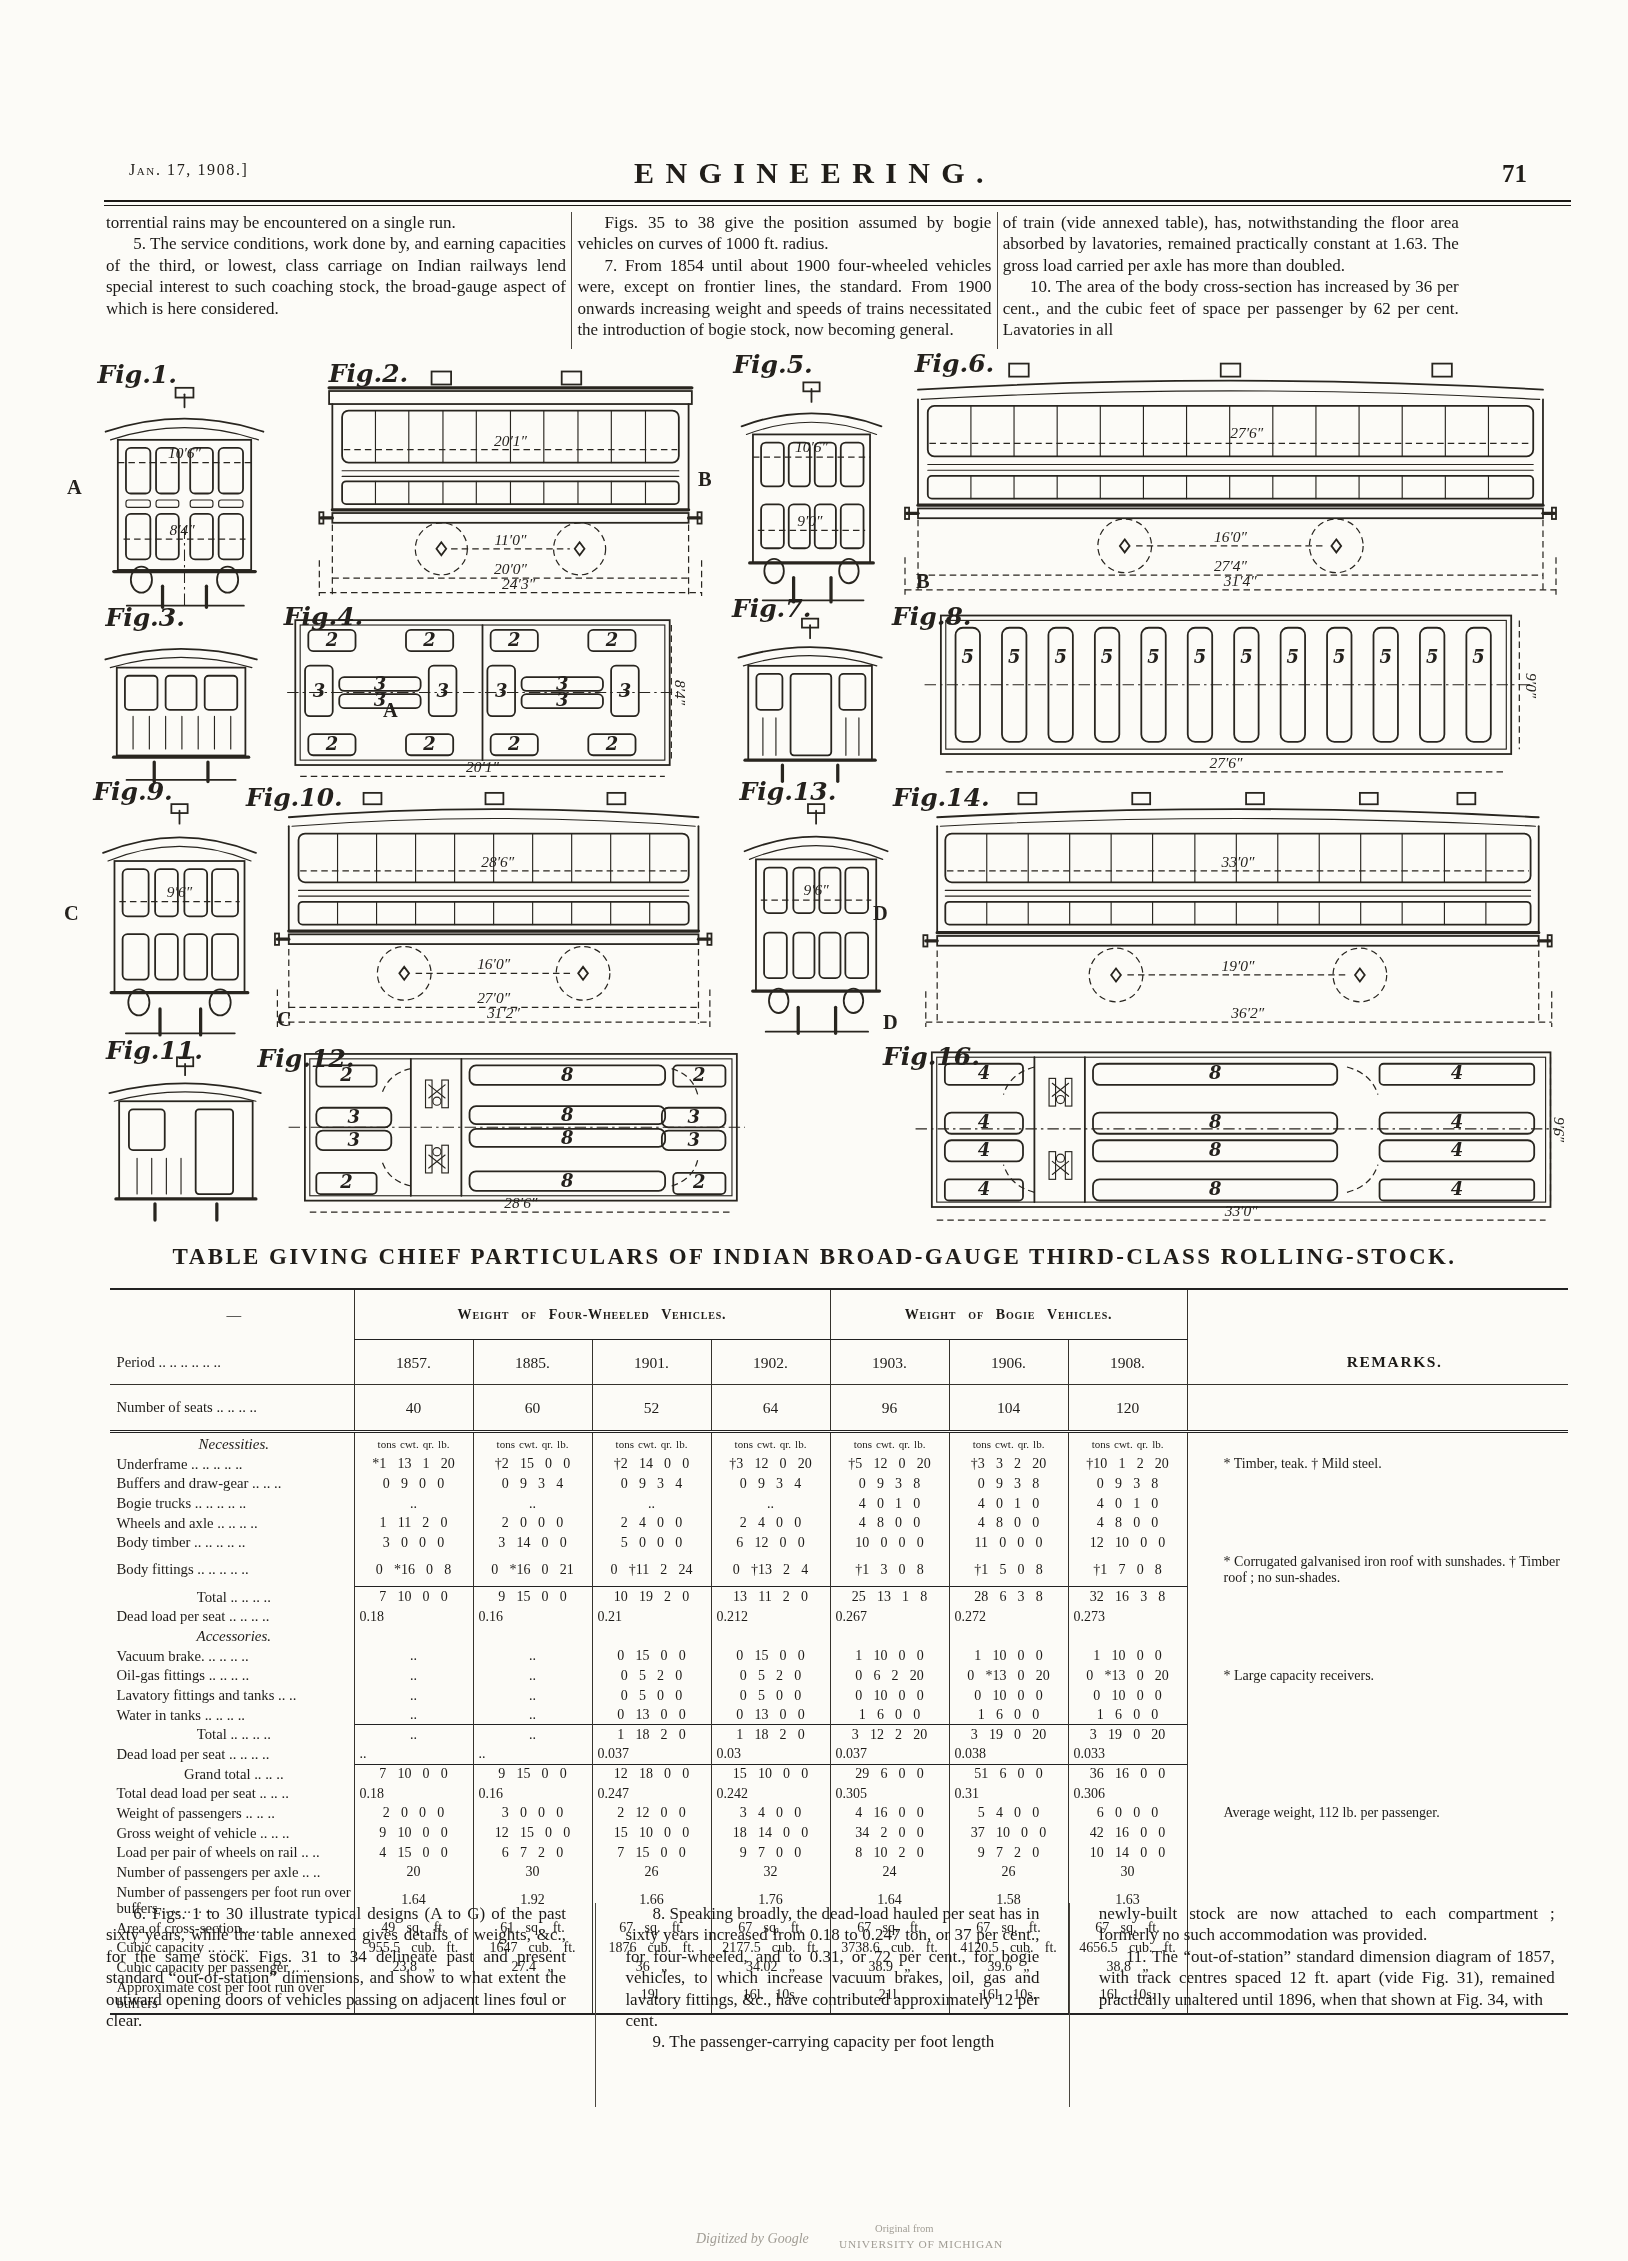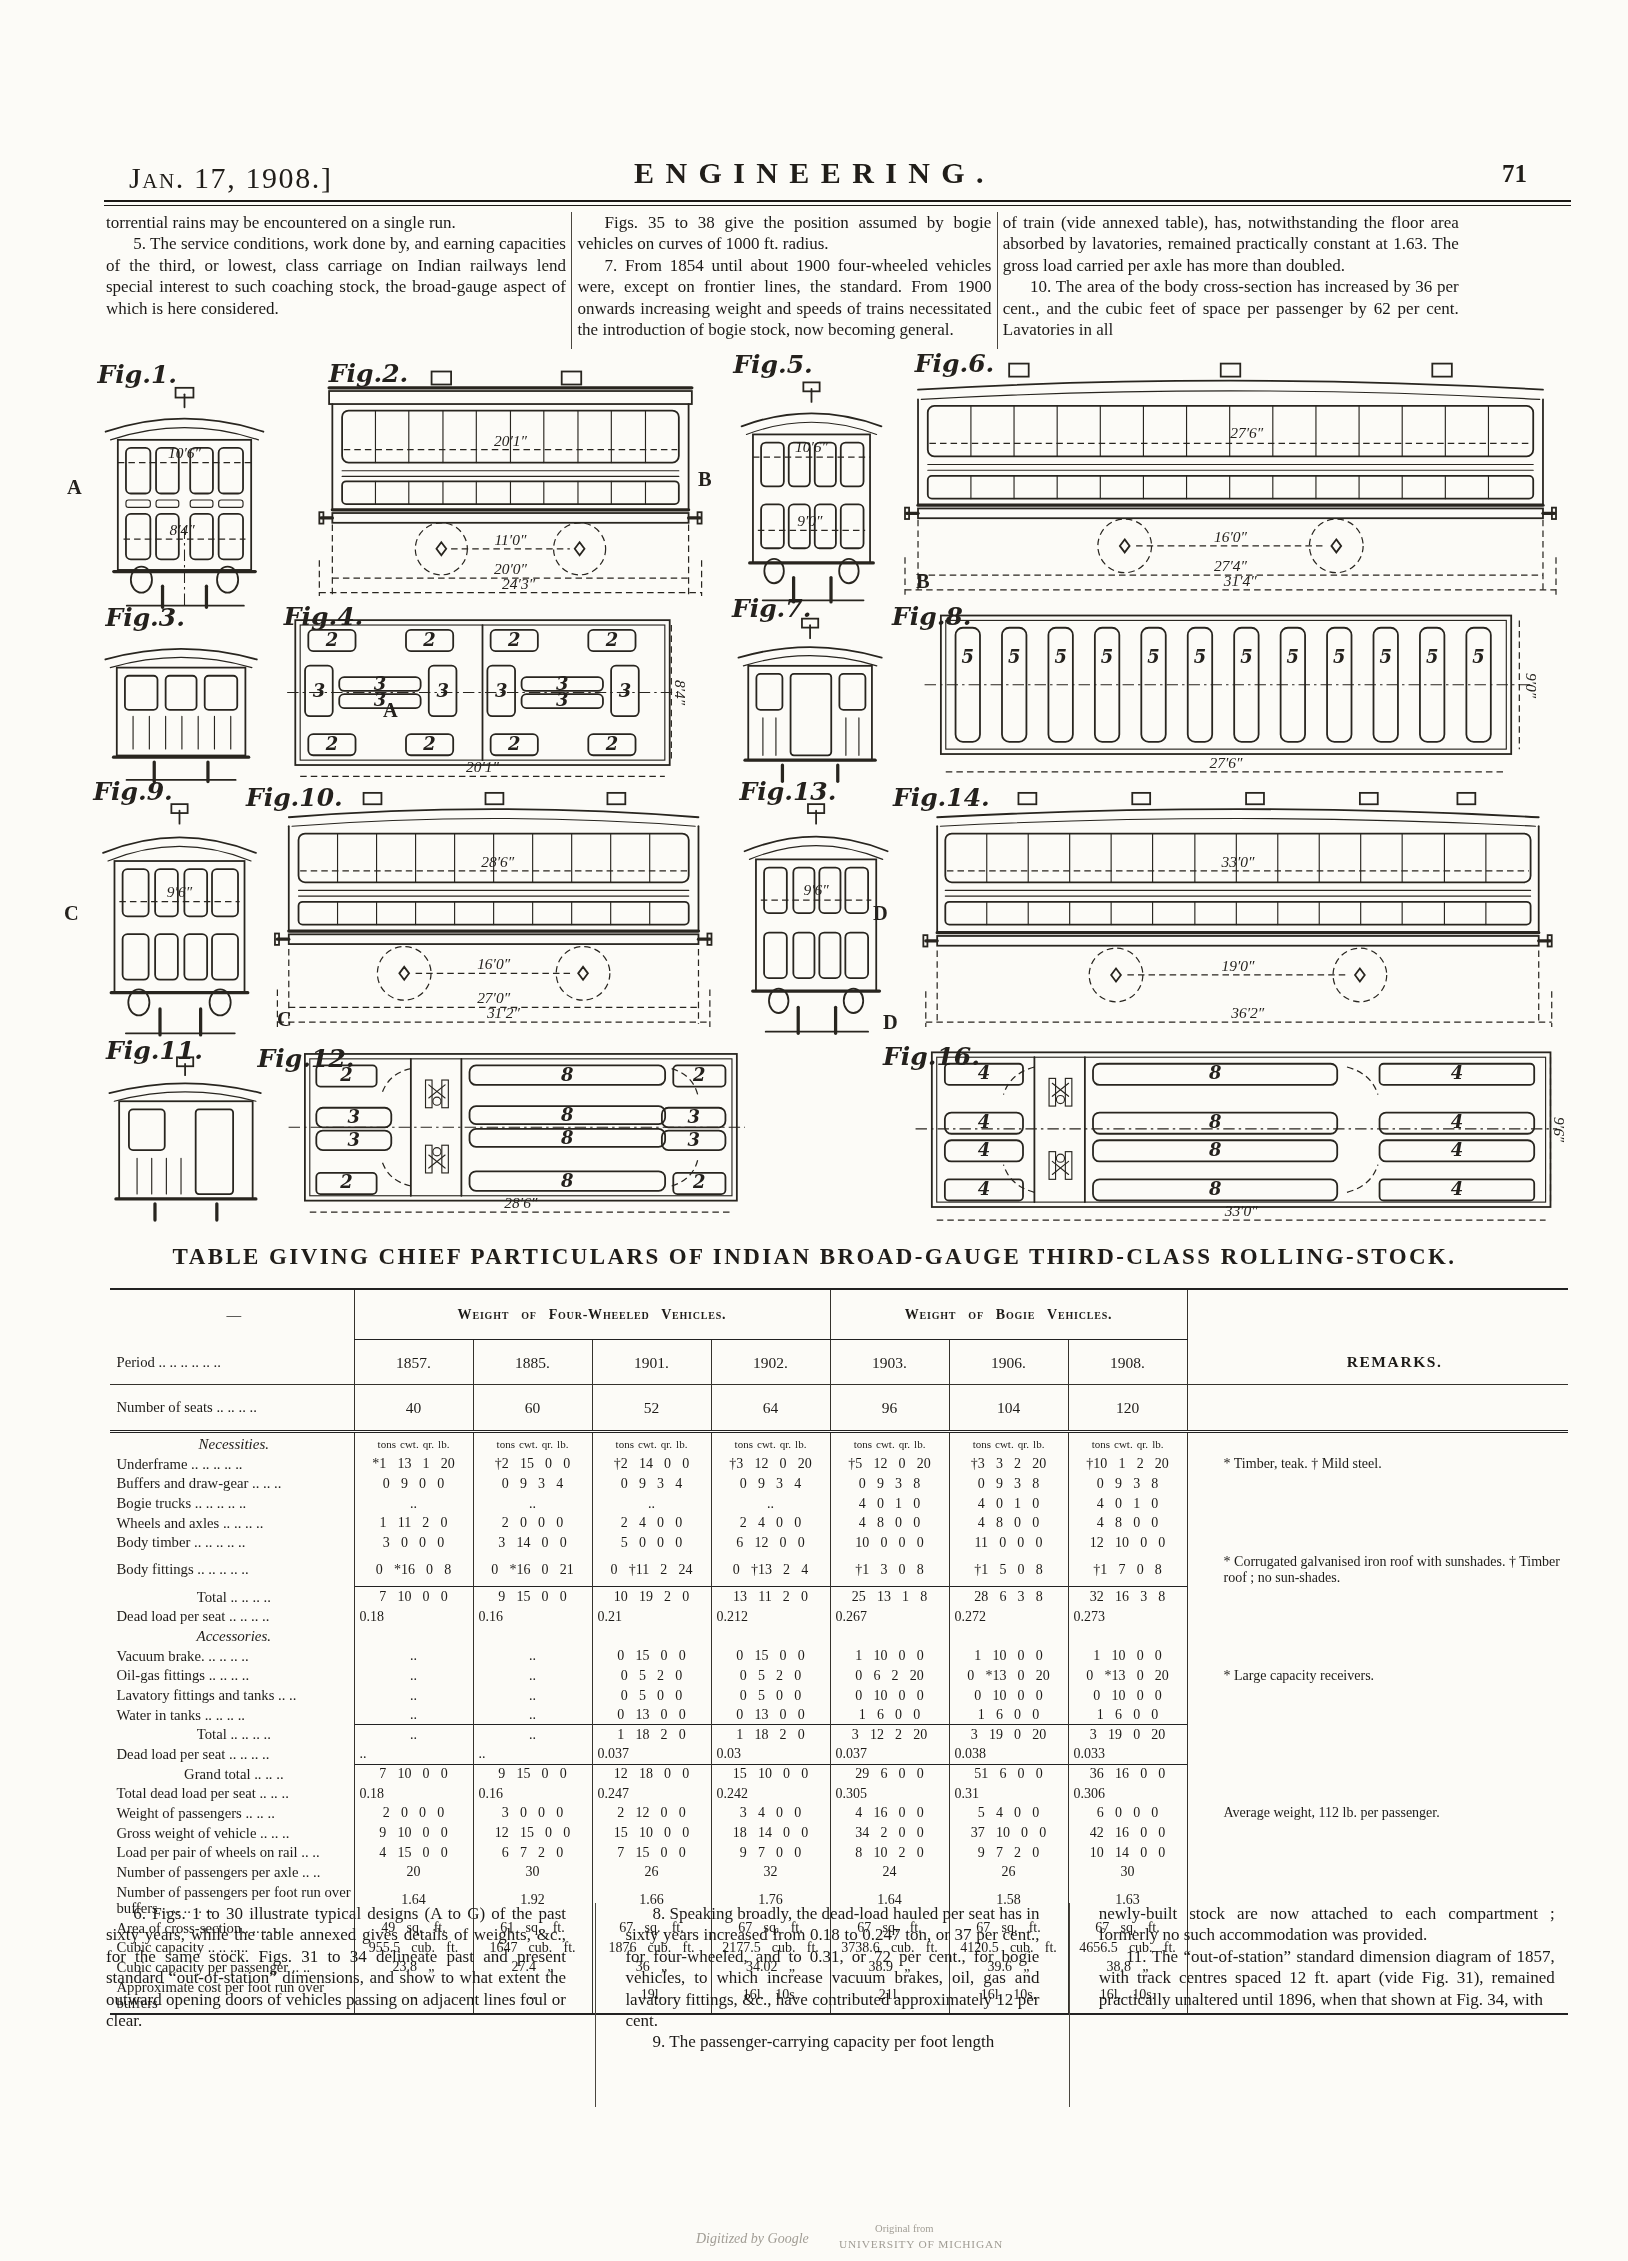--- a/index.html
+++ b/index.html
@@ -1,20 +1,20 @@
 <!DOCTYPE html>
 <html style="font-size:13px"><head>
 <meta charset="utf-8">
 <style>
   html,body{margin:0;padding:0;background:#e8e6e0;}
   .page{position:relative;width:1629px;height:2261px;background:#fcfbf7;color:#201d19;
         font-family:"Liberation Serif", serif;overflow:hidden;}
   .abs{position:absolute;}
   
-  .hdr-date{font-size:30px;font-variant:small-caps;letter-spacing:1.6px;}
+  .hdr-date{font-size:16px;font-variant:small-caps;letter-spacing:1.6px;}
   .hdr-title{font-size:30px;letter-spacing:11.4px;font-weight:bold;}
   .hdr-page{font-size:25px;font-weight:bold;}
   .dbl-rule{border-top:2.4px solid #1c1a17;border-bottom:1.2px solid #1c1a17;height:3.3px;}
   
   .cols{display:grid;grid-template-columns:460px 11.4px 414px 11.4px 456px;}
   .tcol{font-size:17px;line-height:1.26;text-align:justify;color:#1b1917;}
   .tcol p{margin:0;}
   .tcol p.ind{text-indent:1.6em;}
   .vrule{width:0.8px;background:#4a463f;justify-self:center;}
   
@@ -722,21 +722,21 @@
             <td>..</td>
             <td>..</td>
             <td>..</td>
             <td>..</td>
             <td>4 0 1 0</td>
             <td>4 0 1 0</td>
             <td>4 0 1 0</td>
             <td class="rem"></td>
           </tr>
           <tr>
-            <td class="lbl">Wheels and axles   ..    ..    ..    ..</td>
+            <td class="lbl">Wheels and axle   ..    ..    ..    ..</td>
             <td>1 11 2 0</td>
             <td>2 0 0 0</td>
             <td>2 4 0 0</td>
             <td>2 4 0 0</td>
             <td>4 8 0 0</td>
             <td>4 8 0 0</td>
             <td>4 8 0 0</td>
             <td class="rem"></td>
           </tr>
           <tr>

